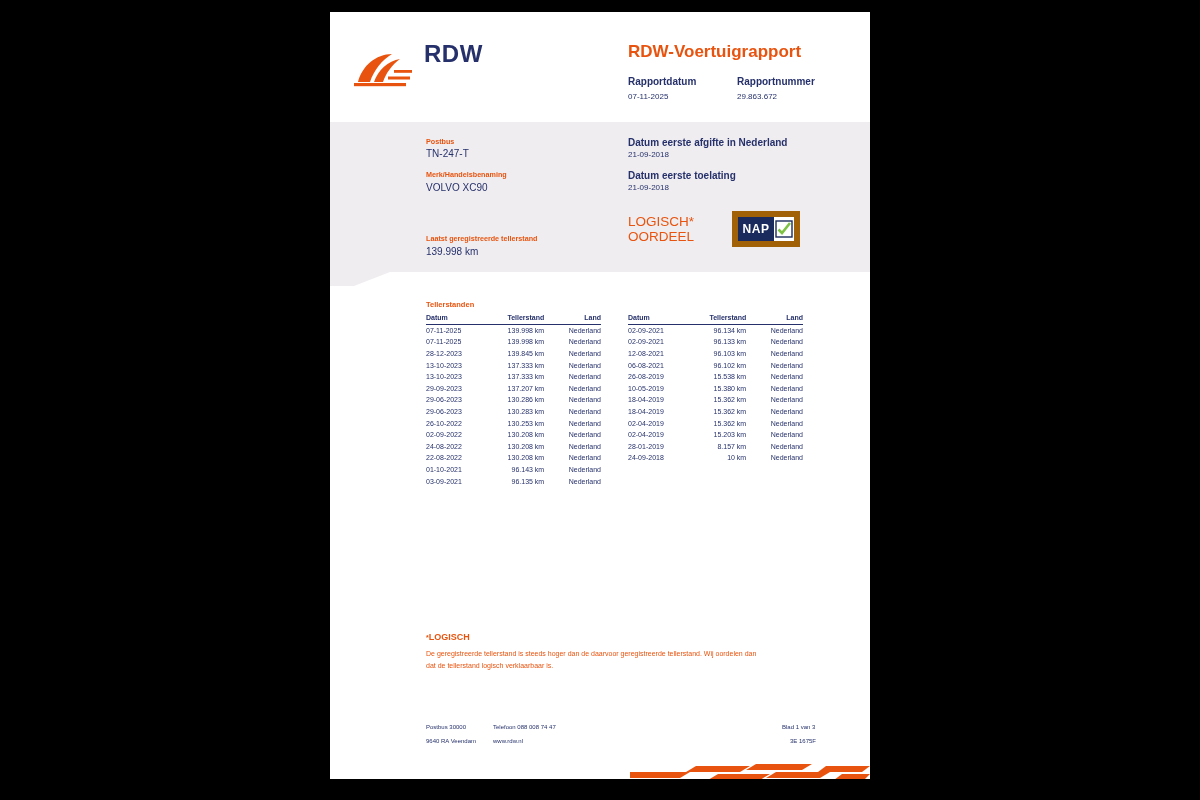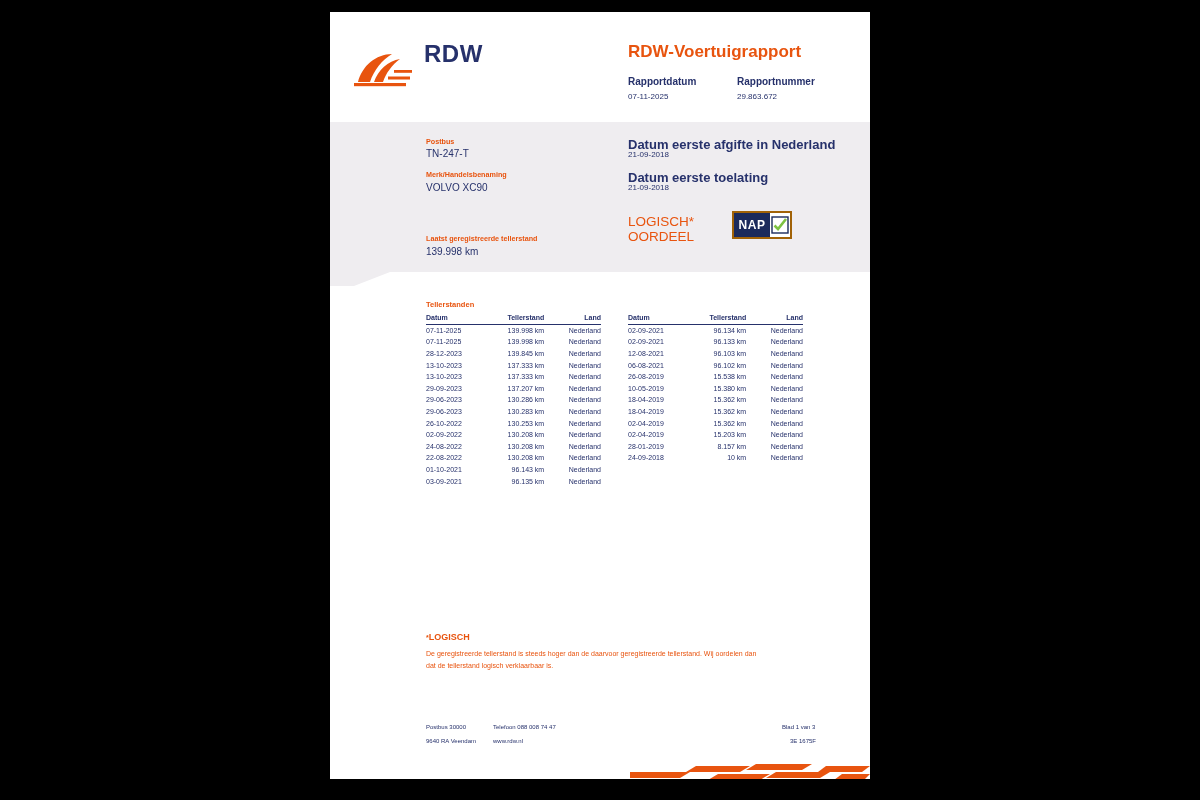--- a/index.html
+++ b/index.html
@@ -102,21 +102,21 @@
   .panel .val {
     position: absolute;
     color: #26316b;
     font-size: 10px;
     white-space: nowrap;
   }
   .panel .lbl-b {
     position: absolute;
     color: #26316b;
     font-weight: bold;
-    font-size: 13px;
+    font-size: 10px;
     white-space: nowrap;
   }
   .panel .val-s {
     position: absolute;
     color: #26316b;
     font-size: 8px;
     white-space: nowrap;
   }
   .verdict {
     position: absolute;
@@ -127,21 +127,21 @@
     font-size: 13.5px;
     line-height: 15px;
   }
   .nap-badge {
     position: absolute;
     left: 402px;
     top: 89px;
     width: 56px;
     height: 24px;
     background: #ffffff;
-    border: 2px solid #a16207;
+    border: 6px solid #a16207;
     display: flex;
     align-items: center;
   }
   .nap-badge .nap-box {
     width: 36px;
     height: 24px;
     background: #1b2a5c;
     color: #ffffff;
     font-size: 12px;
     font-weight: bold;

